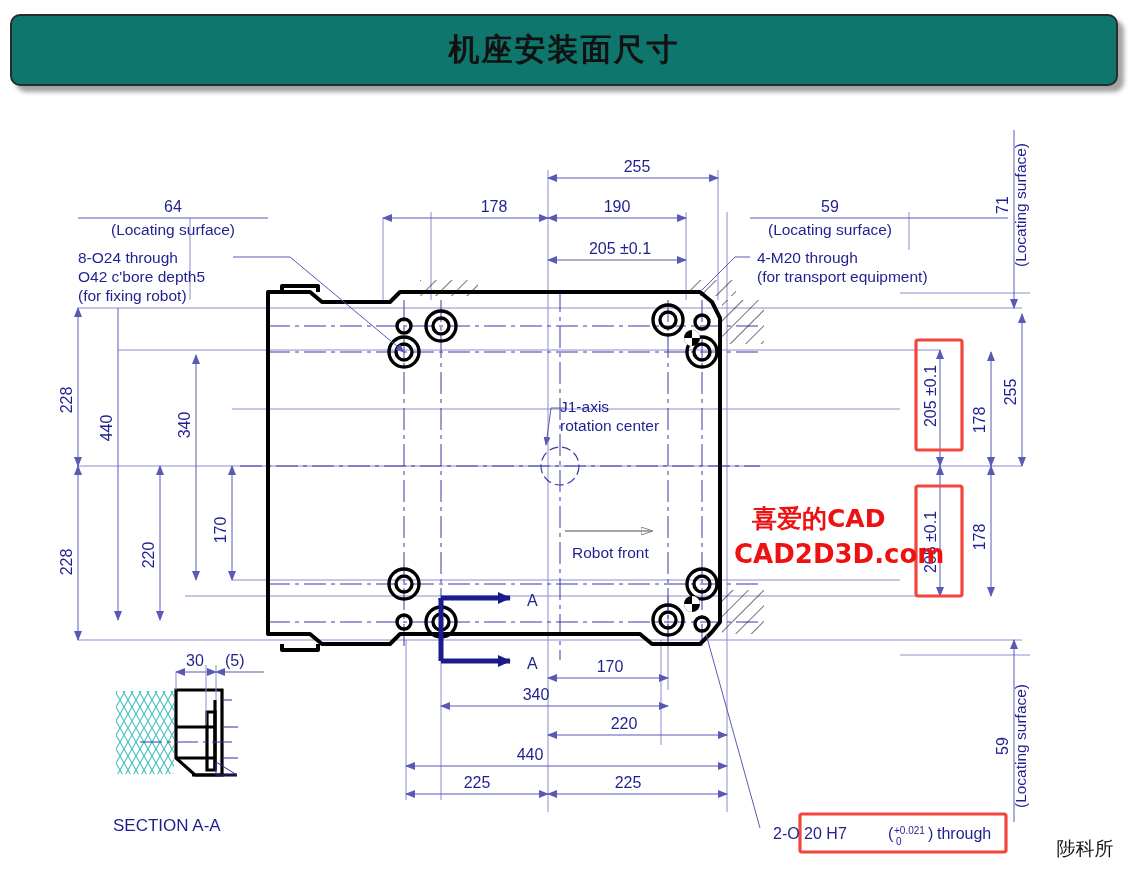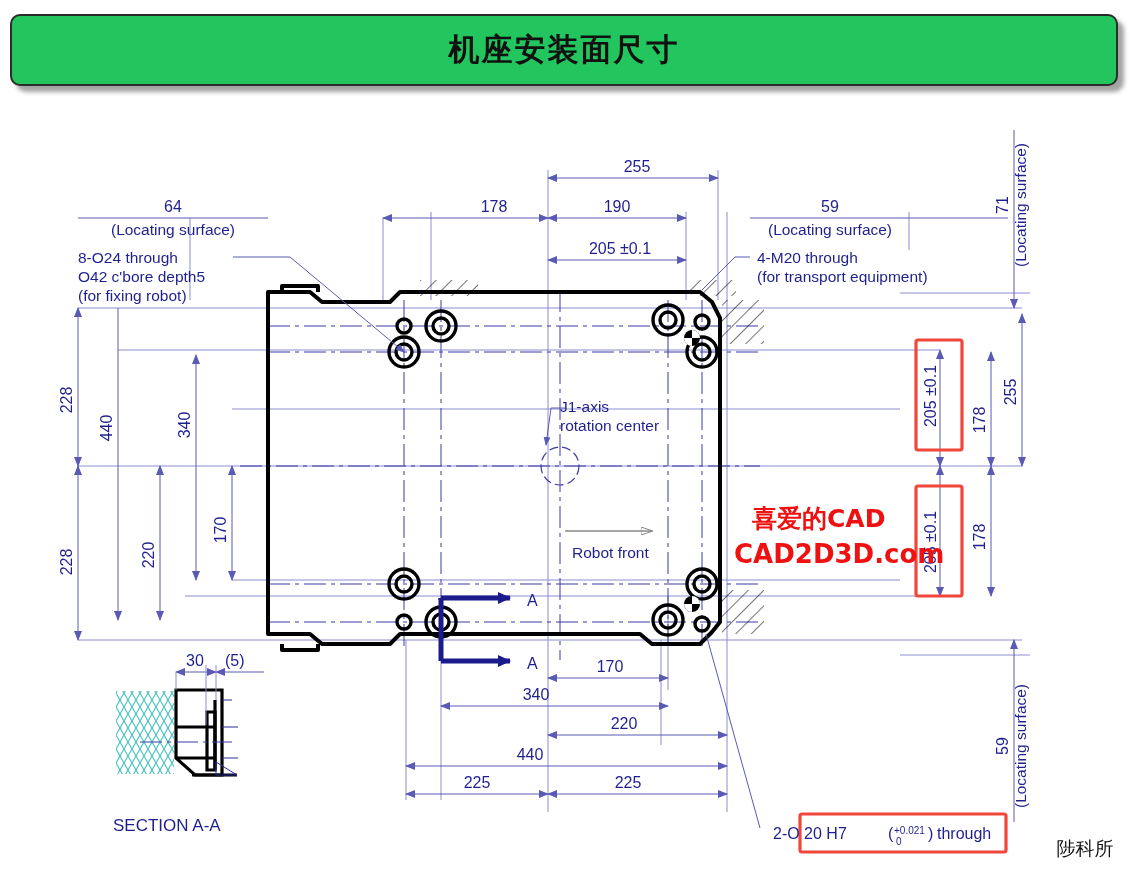--- a/index.html
+++ b/index.html
@@ -1,21 +1,21 @@
 <!DOCTYPE html>
 <html><head>
 <meta charset="utf-8">
 <style>
   html,body{margin:0;padding:0;background:#ffffff;}
   body{width:1134px;height:870px;position:relative;overflow:hidden;
        font-family:"Liberation Sans","DejaVu Sans",sans-serif;}
   #stage{position:relative;width:1134px;height:870px;}
   
   .banner{position:absolute;left:10px;top:14px;width:1104px;height:68px;
-          background:#22c55e;border:2px solid #2b2b2b;border-radius:10px;
+          background:#0f766e;border:2px solid #2b2b2b;border-radius:10px;
           box-shadow:6px 6px 4px rgba(90,90,90,.55);
           display:flex;align-items:center;justify-content:center;}
   .banner-text{font-size:31px;font-weight:bold;color:#111;letter-spacing:2px;
                font-family:"DejaVu Sans","Liberation Sans",sans-serif;}
   
   #draw{position:absolute;left:0;top:0;width:1134px;height:870px;}
   .dimtxt{font-size:16px;fill:#1F1F8F;font-family:"Liberation Sans",sans-serif;}
   .dimtxt-sm{font-size:14px;fill:#1F1F8F;font-family:"Liberation Sans",sans-serif;}
   .anntxt{font-size:15.5px;fill:#1F1F8F;font-family:"Liberation Sans",sans-serif;}
   .secttxt{font-size:17px;fill:#1F1F8F;font-family:"Liberation Sans",sans-serif;}

